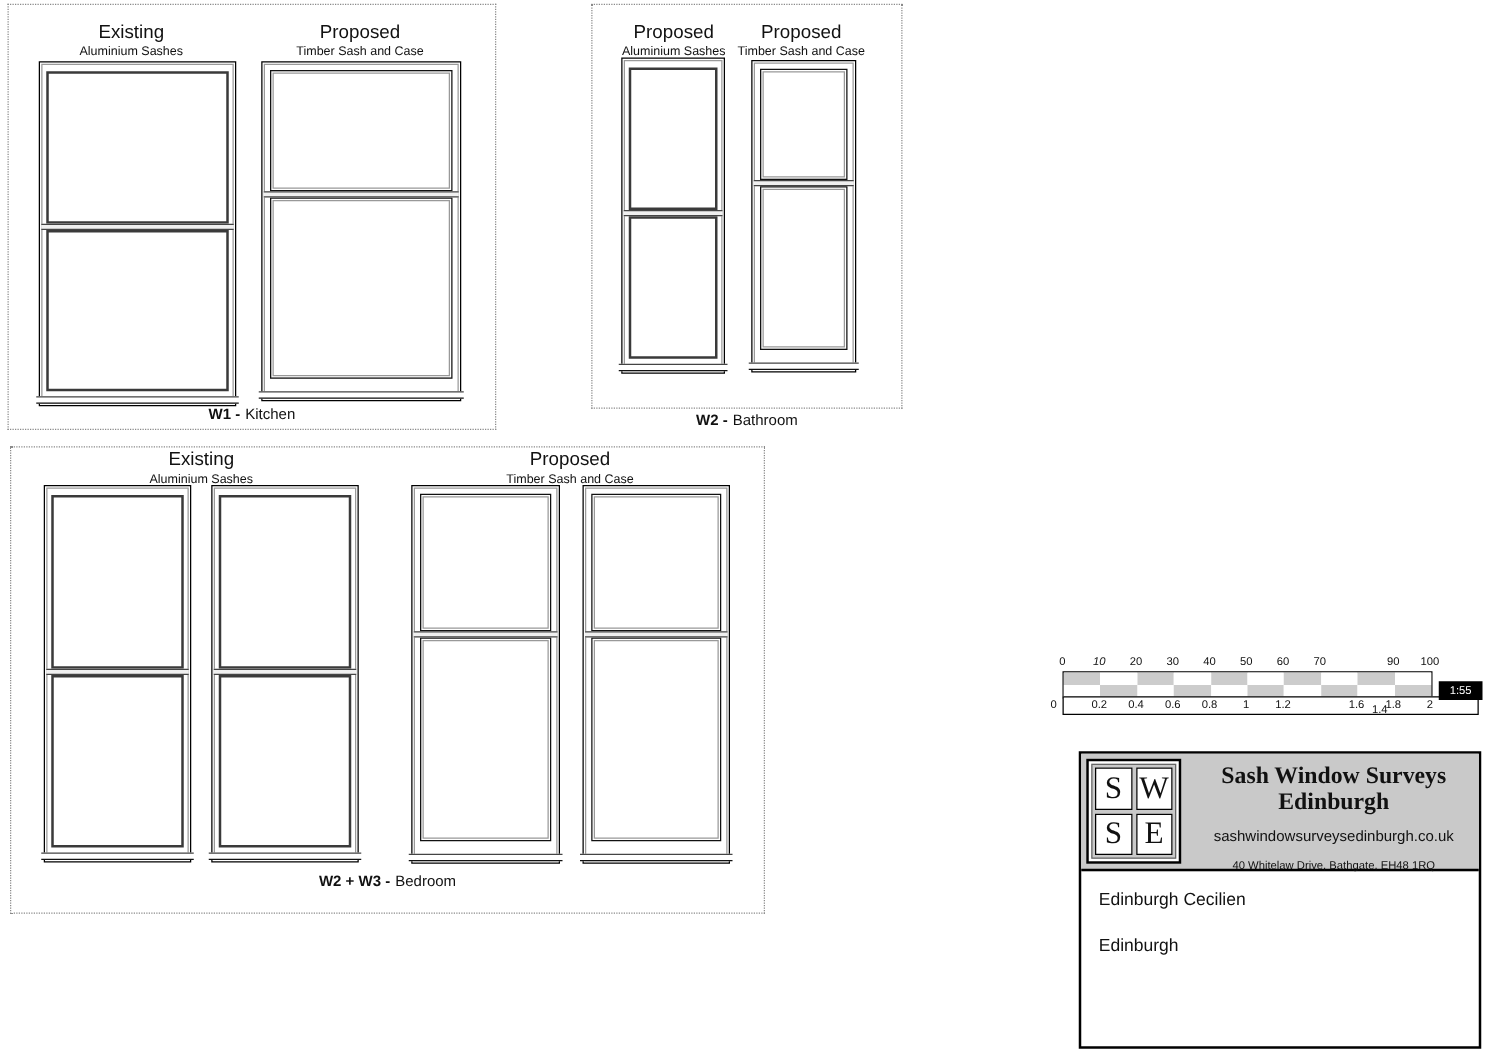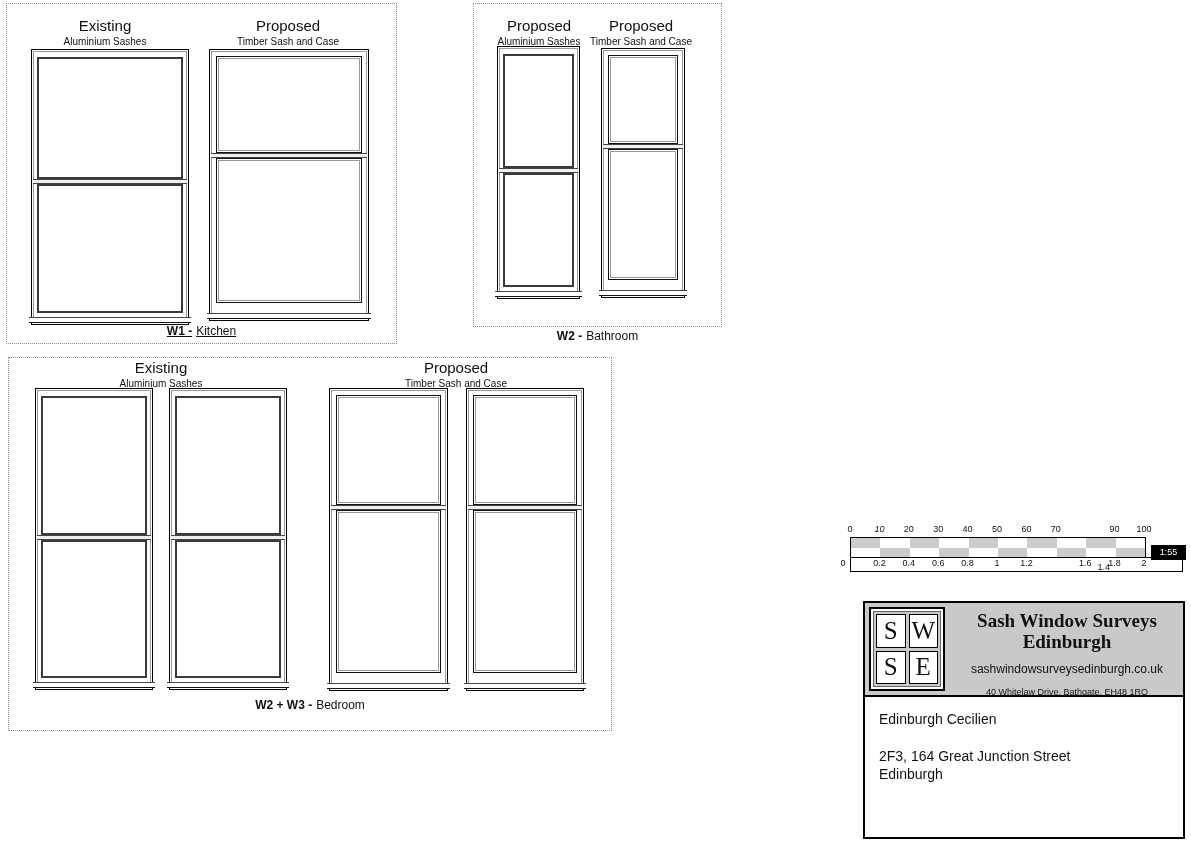--- a/index.html
+++ b/index.html
@@ -69,21 +69,21 @@
         <div class="sill"></div>
       </div>
       <div class="win proposed" style="left: 202px; top: 45px; width: 160px; height: 272px;">
         <div class="wf2"></div>
         <div class="sash" style="left:6px;right:6px;top:6px;height:97px"></div>
         <div class="rail" style="top:103px"></div>
         <div class="sash" style="left:6px;right:6px;top:108px;height:145px"></div>
         <div class="sill"></div>
       </div>
     </div>
-  <div class="panel-label" style="top:320px;text-decoration:underline;">
+  <div class="panel-label" style="top:320px;">
     <b>W1 -</b><span>Kitchen</span>
   </div>
 </section>
 
 <section class="panel" style="left:473px;top:3px;width:247px;height:322px;">
   <div class="col-head" style="left:65px;top:14px;">
     <div class="col-title">Proposed</div>
     <div class="col-sub">Aluminium Sashes</div>
   </div>
   <div class="col-head" style="left:167px;top:14px;">
@@ -223,17 +223,16 @@
         <span>Sash Window Surveys</span><br>
         <span>Edinburgh</span>
       </div>
       <div class="website">sashwindowsurveysedinburgh.co.uk</div>
       <div class="tb-address">40 Whitelaw Drive, Bathgate, EH48 1RQ</div>
     </div>
   </div>
   <div class="tb-client">
     <div class="client-name">Edinburgh Cecilien</div>
     <div class="client-address">
-      <div>2F3, 164 Great Junction Street</div>
       <div>Edinburgh</div>
     </div>
   </div>
 </section>
 
 </body></html>

